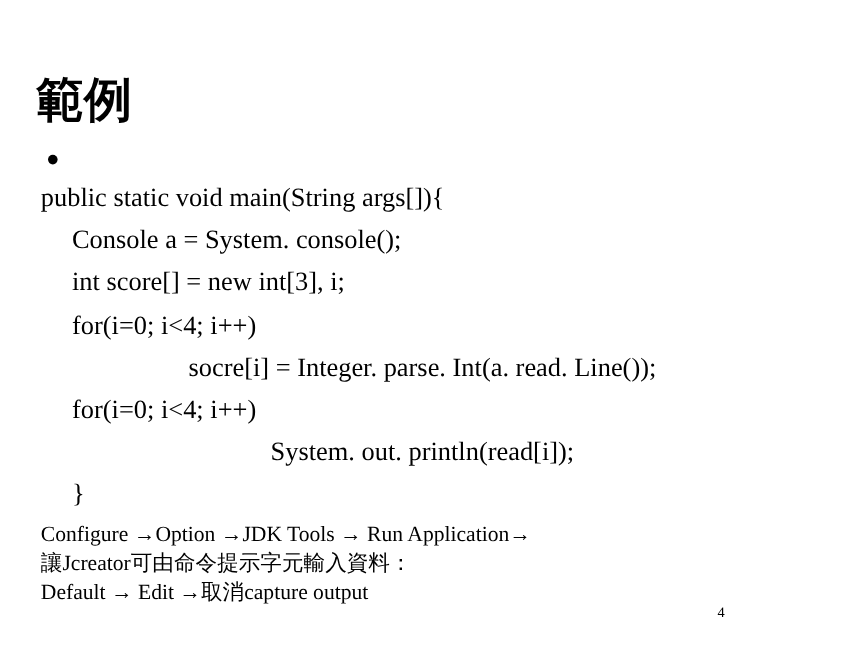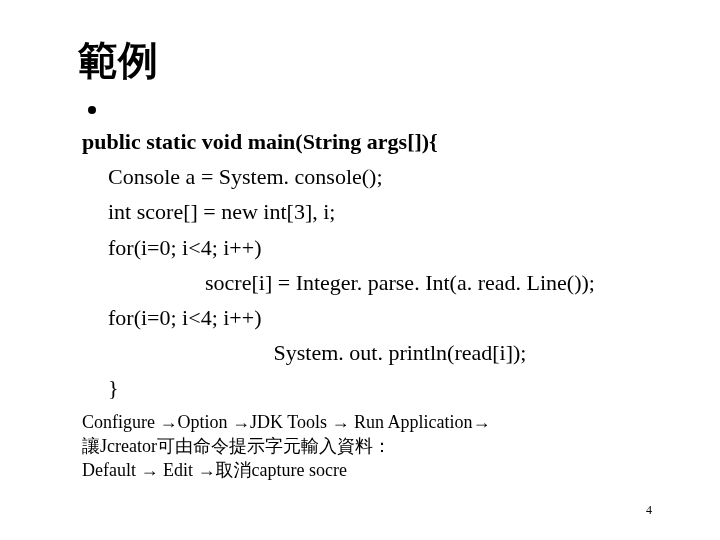--- a/index.html
+++ b/index.html
@@ -1,23 +1,23 @@
 <!DOCTYPE html>
 <html><head>
 <meta charset="utf-8">
 <style>
   * { margin: 0; padding: 0; box-sizing: border-box; }
   html, body { width: 720px; height: 540px; background: #fff; font-family: "Times New Roman", "PMingLiU", serif; color: #000; }
-  .slide { width: 628px; height: 540px; position: relative; padding: 33px 30px 0 30px; margin-left: 48px; }
+  .slide { width: 628px; height: 540px; position: relative; padding: 56px 30px 0 30px; }
   .title { font-size: 40px; font-weight: bold; margin-bottom: 18px; }
   .bullet-row { display: flex; align-items: center; margin-bottom: 10px; margin-left: 10px; }
   .bullet-dot { width: 8px; height: 8px; border-radius: 50%; background: #000; margin-right: 14px; flex-shrink: 0; }
   .bullet-text { font-size: 26px; }
   .code { font-size: 22px; line-height: 1.6; margin-left: 4px; }
-  .code .l0 { margin-left: 0; font-weight: bold; }
+  .code .l0 { margin-left: 0; }
   .code .l1 { margin-left: 26px; }
   .code .l2 { margin-left: 72px; text-align: center; }
   .note { font-size: 18px; line-height: 1.35; margin-top: 4px; margin-left: 4px; }
   .pagenum { position: absolute; right: 24px; bottom: 22px; font-size: 12px; }
 </style>
 </head>
 <body>
 
 <div class="slide">
 
@@ -34,18 +34,18 @@
     <div class="l1">for(i=0; i&lt;4; i++)</div>
     <div class="l2">socre[i] = Integer. parse. Int(a. read. Line());</div>
     <div class="l1">for(i=0; i&lt;4; i++)</div>
     <div class="l2">System. out. println(read[i]);</div>
     <div class="l1">}</div>
   </div>
 
   <div class="note">
     <div>Configure →Option →JDK Tools → Run Application→</div>
     <div>讓Jcreator可由命令提示字元輸入資料：</div>
-    <div>Default → Edit →取消capture socre</div>
+    <div>Default → Edit →取消capture output</div>
   </div>
 
   <div class="pagenum">4</div>
 
 </div>
 
 </body></html>

